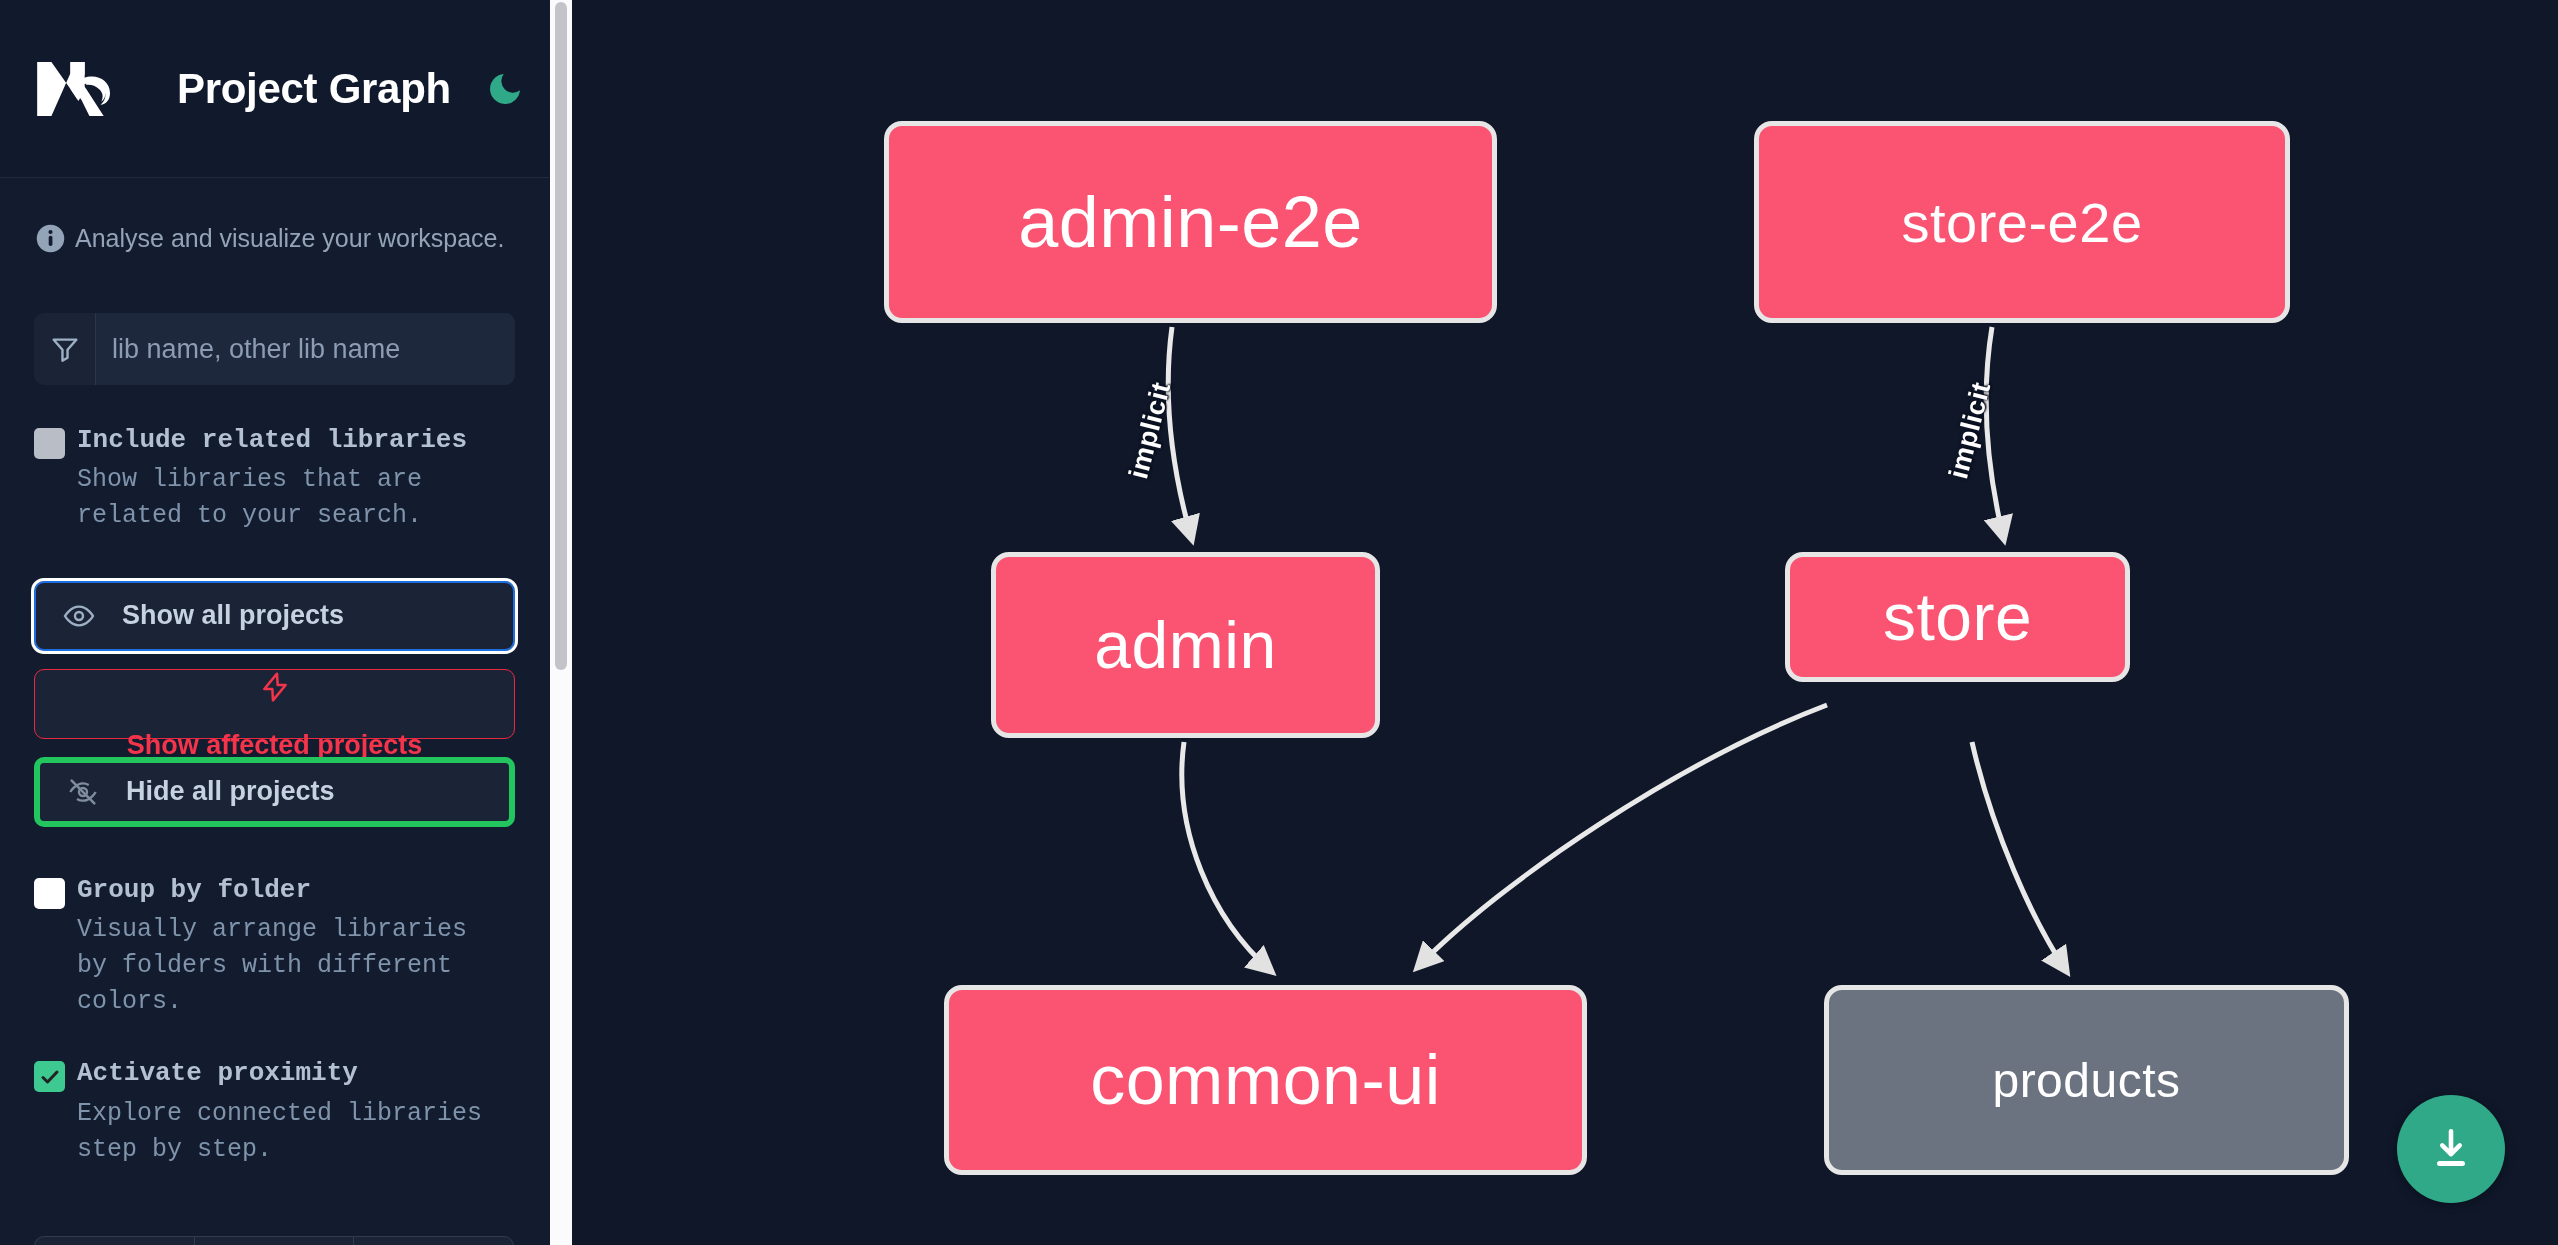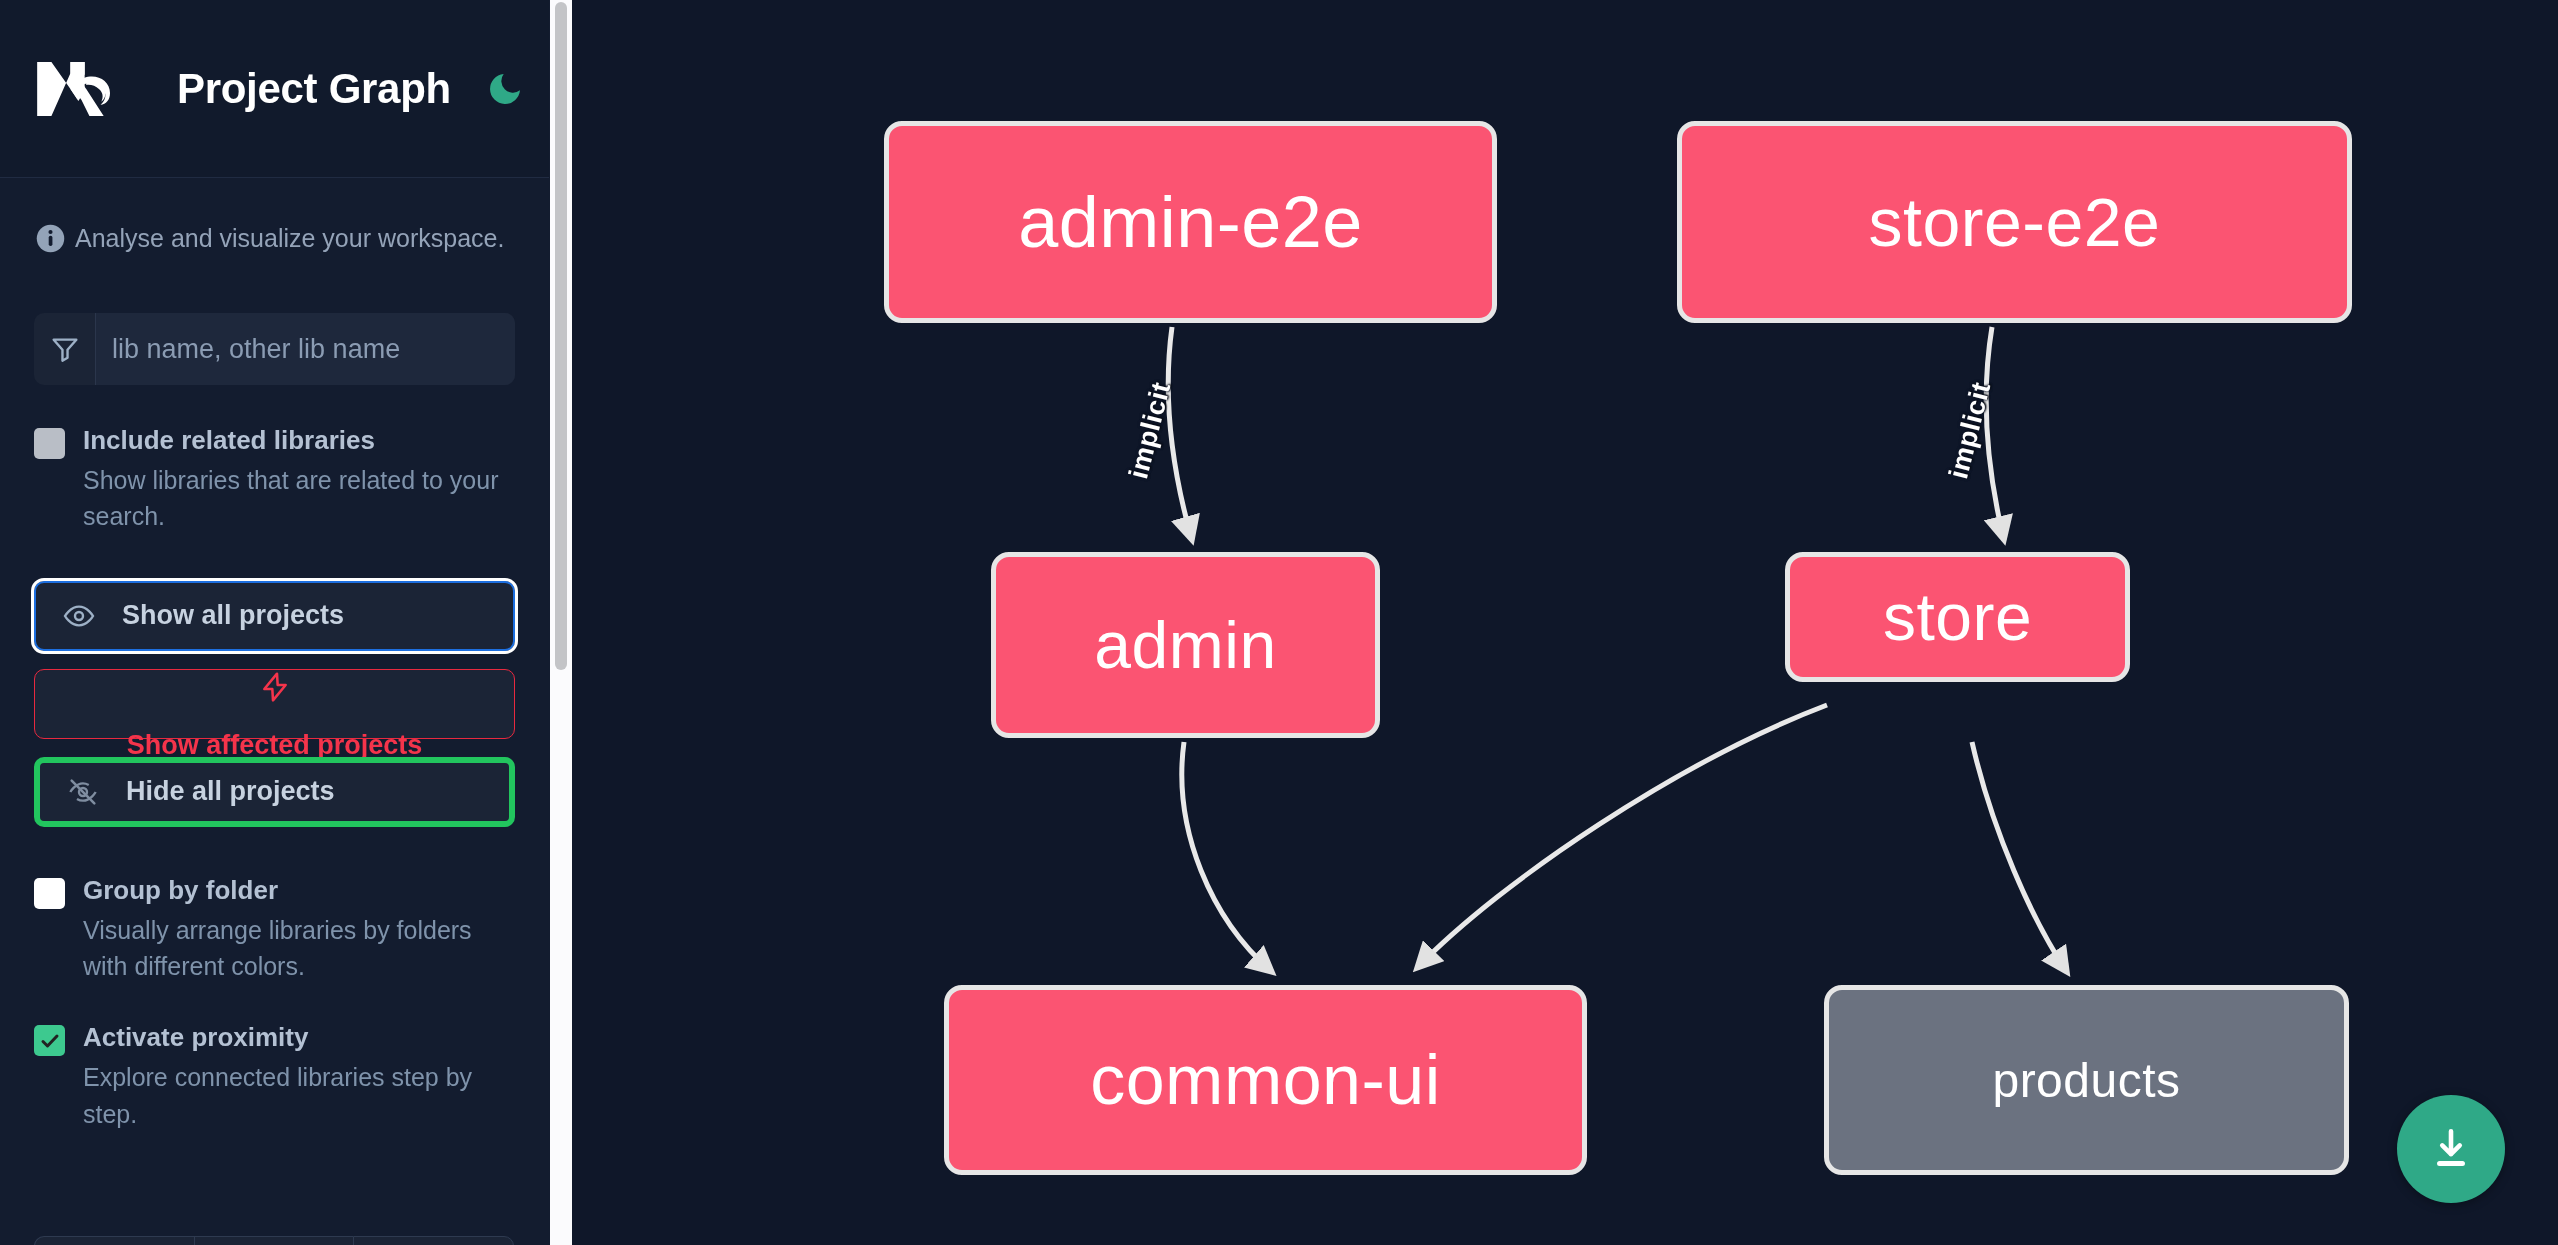--- a/index.html
+++ b/index.html
@@ -107,21 +107,22 @@
     color: #cbd5e1;
     font-size: 27px;
     padding: 0 16px;
     font-family: "Liberation Sans", sans-serif;
   }
   .search-input::placeholder { color: #8b9cb3; }
 
   .check-row {
     display: flex;
     padding: 38px 34px 0 34px;
-    gap: 18px;
+    gap: 12px;
+    font-family: Liberation Mono, monospace;
   }
   .cbox {
     width: 31px; height: 31px;
     flex: 0 0 31px;
     border-radius: 5px;
     margin-top: 5px;
     cursor: pointer;
     display: flex;
     align-items: center;
     justify-content: center;
@@ -387,21 +388,21 @@
         <path d="M612 742 C 600 830 640 920 700 972"></path>
         <path d="M1255 705 C 1110 760 930 880 845 968"></path>
         <path d="M1400 742 C 1420 830 1460 920 1495 972"></path>
       </g>
     </svg>
 
     <div class="node pink" style="left:312px; top:121px; width:613px; height:202px; font-size:72px;">
       <span>admin-e2e</span>
     </div>
 
-    <div class="node pink" style="left:1105px; top:121px; width:675px; height:202px; font-size:68px;">
+    <div class="node pink" style="left:1182px; top:121px; width:536px; height:202px; font-size:56px;">
       <span>store-e2e</span>
     </div>
 
     <div class="node pink" style="left:419px; top:552px; width:389px; height:186px; font-size:66px;">
       <span>admin</span>
     </div>
 
     <div class="node pink" style="left:1213px; top:552px; width:345px; height:130px; font-size:66px;">
       <span>store</span>
     </div>

